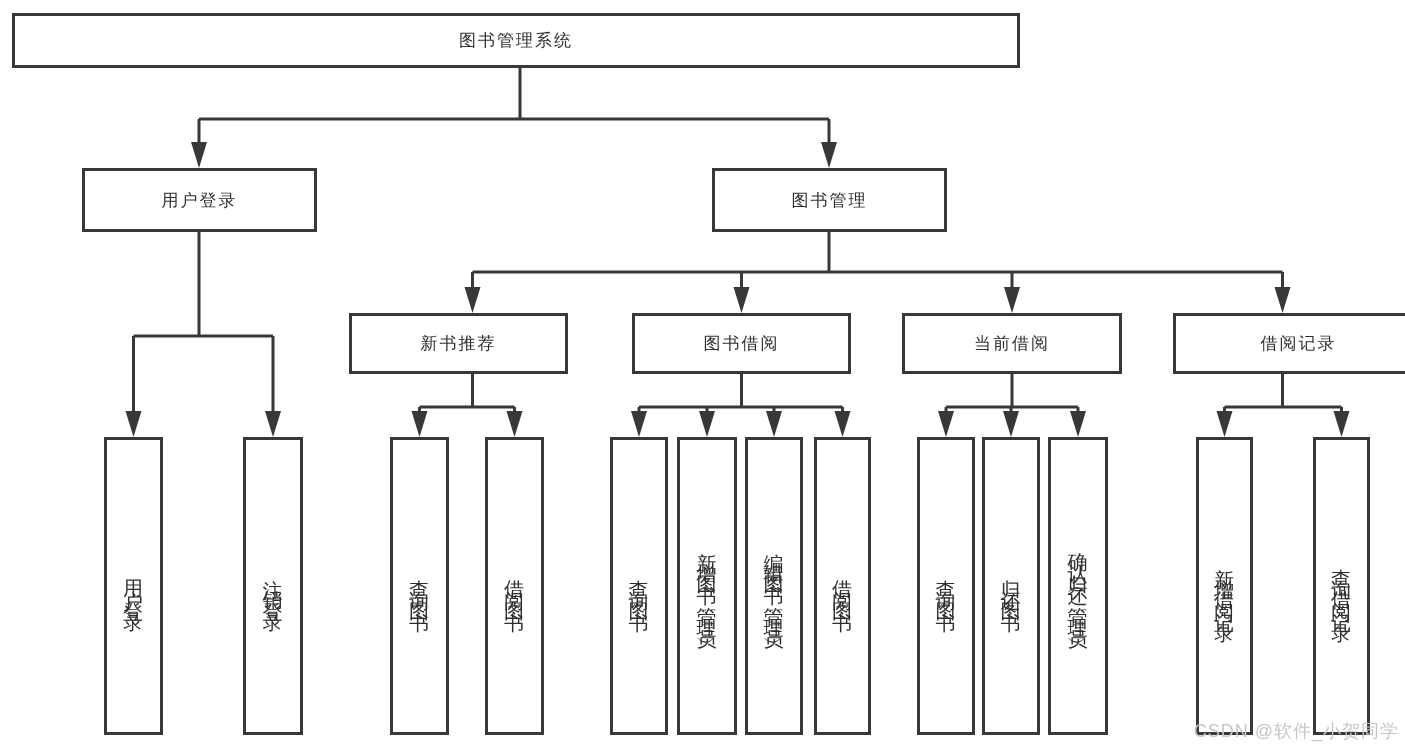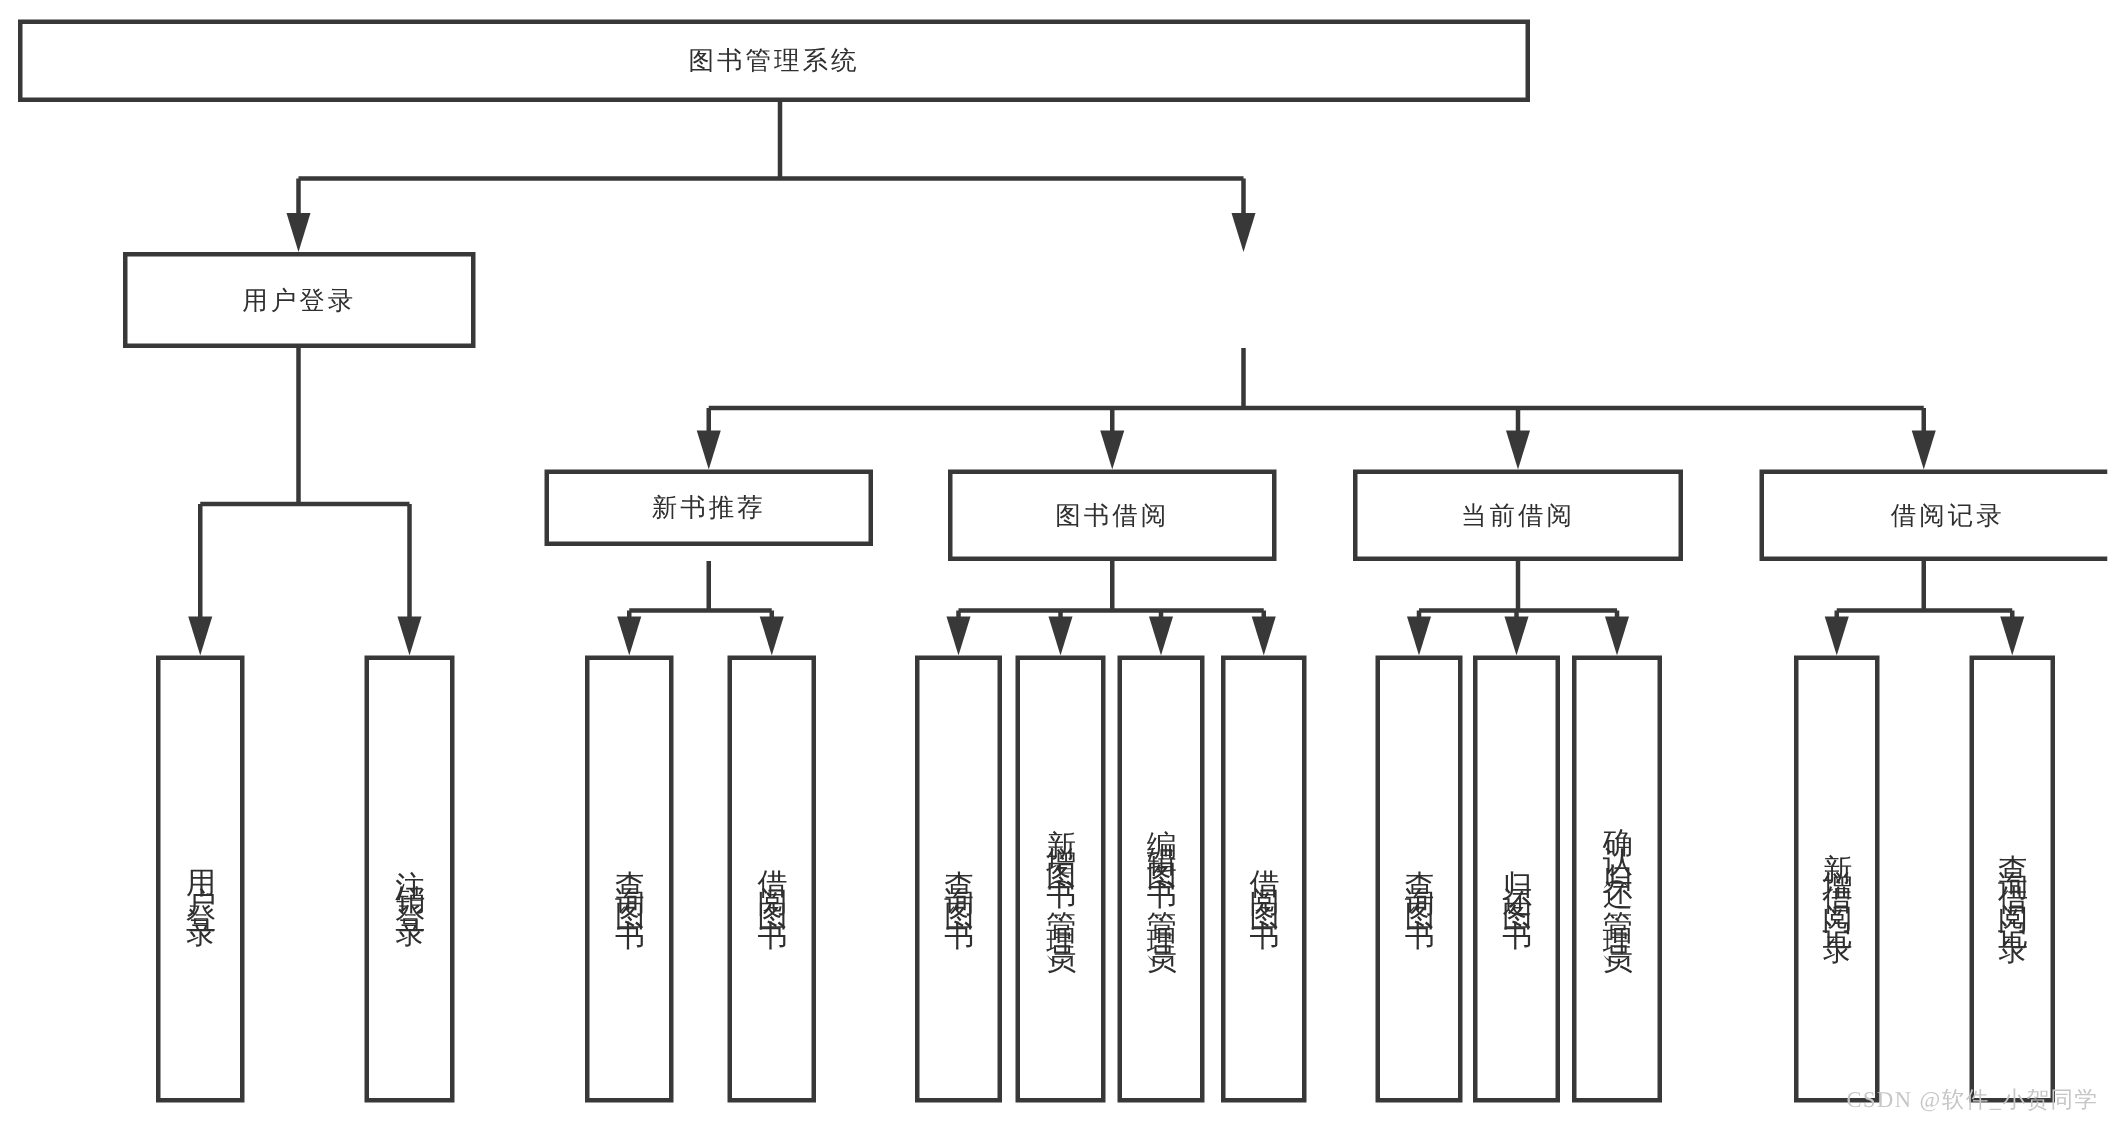--- a/index.html
+++ b/index.html
@@ -23,21 +23,21 @@
   .hbox .lbl{
     font-size:17px;color:var(--text);letter-spacing:2px;white-space:nowrap;
   }
   .vbox .lbl{
     writing-mode:vertical-rl;text-orientation:mixed;
     font-size:20px;color:var(--text);letter-spacing:11px;line-height:1;
     white-space:nowrap;
   }
   .watermark{
     position:absolute;right:6px;bottom:4px;
-    font-size:15px;color:var(--watermark);letter-spacing:1px;white-space:nowrap;font-family:Liberation Serif, serif;
+    font-size:18px;color:var(--watermark);letter-spacing:1px;white-space:nowrap;
   }
 </style>
 </head>
 <body>
 
 <div class="canvas">
 
   <svg class="connectors" width="1405" height="747">
 
     <path d="M520 68 V119 M199 119 H829 M199 119 V146 M829 119 V146"></path>
@@ -74,22 +74,25 @@
     <polygon points="1333.5,411 1349.5,411 1341.5,437"></polygon>
   </svg>
 
   <div class="box hbox" style="left:12px;top:13px;width:1008px;height:55px">
     <span class="lbl">图书管理系统</span>
   </div>
 
   <div class="box hbox" style="left:82px;top:168px;width:235px;height:64px">
     <span class="lbl">用户登录</span>
   </div>
+  <div class="box hbox" style="left:712px;top:168px;width:235px;height:64px">
+    <span class="lbl">图书管理</span>
+  </div>
 
-  <div class="box hbox" style="left:363px;top:313px;width:219px;height:51px">
+  <div class="box hbox" style="left:349px;top:313px;width:219px;height:61px">
     <span class="lbl">新书推荐</span>
   </div>
   <div class="box hbox" style="left:902px;top:313px;width:220px;height:61px">
     <span class="lbl">当前借阅</span>
   </div>
   <div class="box hbox" style="left:632px;top:313px;width:219px;height:61px">
     <span class="lbl">图书借阅</span>
   </div>
   <div class="box hbox" style="left:1173px;top:313px;width:251px;height:61px">
     <span class="lbl">借阅记录</span>

